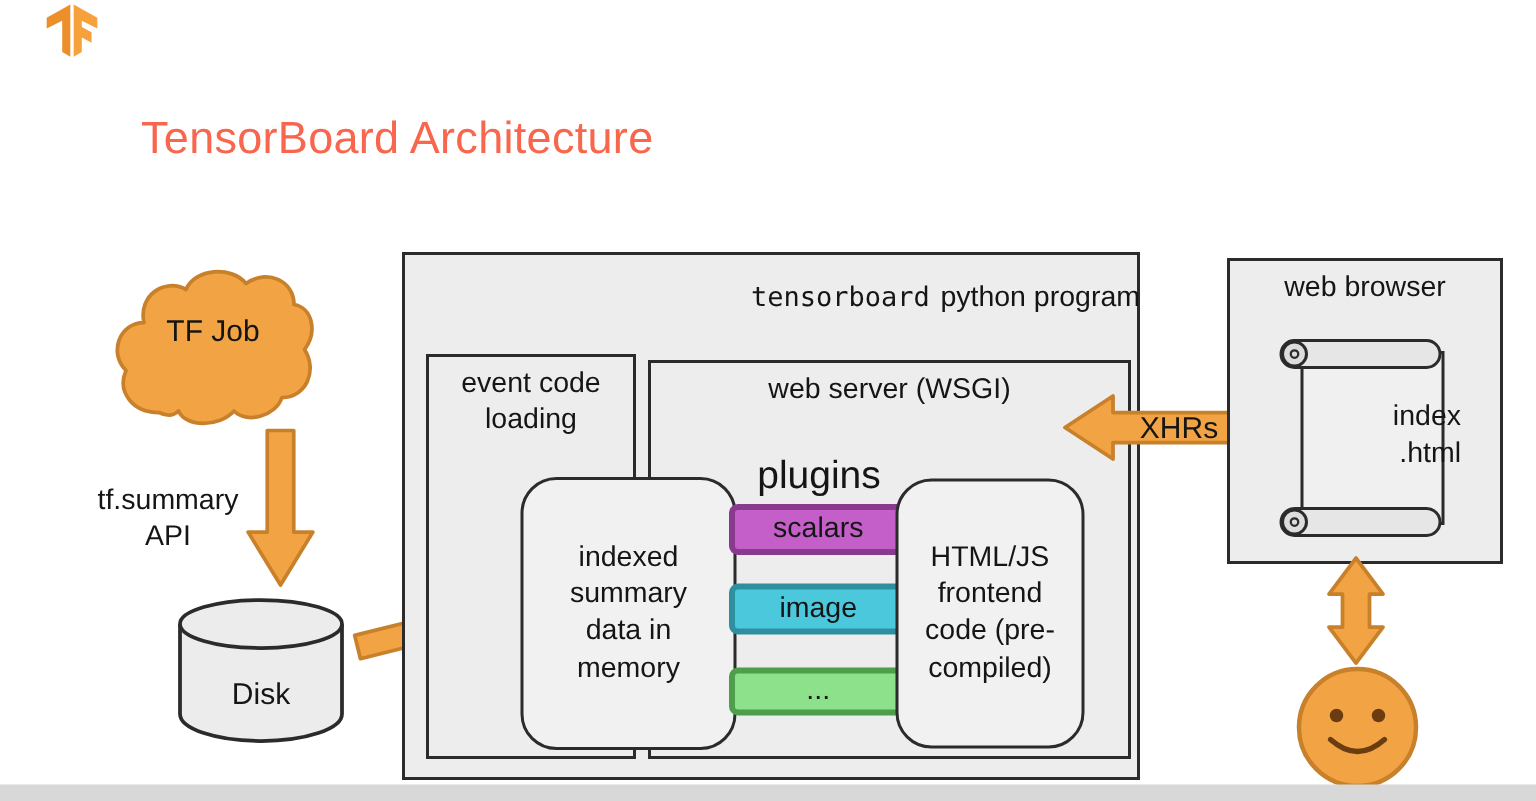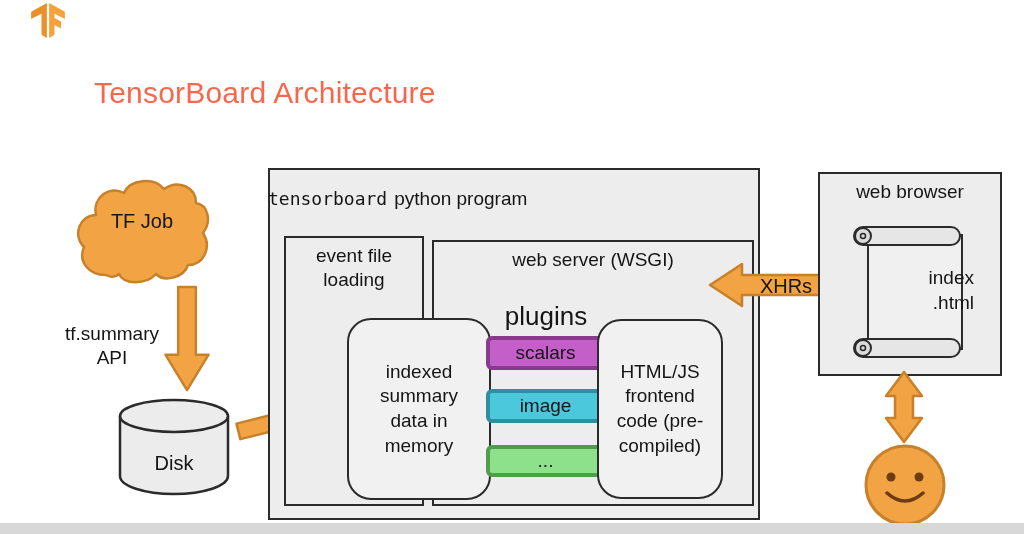--- a/index.html
+++ b/index.html
@@ -25,21 +25,21 @@
   .api-label { left:50px; top:322px; width:124px; text-align:center; font-size:19px; line-height:1.25; }
 
   .disk { left:116px; top:396px; width:116px; height:102px; }
   .disk svg { position:absolute; inset:0; width:100%; height:100%; }
   .disk-label { position:absolute; top:56px; width:100%; text-align:center; font-size:20px; }
 
   .arrow-disk { left:236px; top:398px; width:96px; height:44px; transform:rotate(-14deg); }
 
   .box { background:#ededed; border:2px solid #2b2b2b; }
   .main-box { left:268px; top:168px; width:492px; height:352px; }
-  .main-title { left:268px; top:188px; width:492px; text-align:left; font-size:19px; }
+  .main-title { left:268px; top:188px; width:492px; text-align:right; font-size:19px; }
   .code { font-family:"DejaVu Sans Mono", monospace; font-size:18px; }
   .title-rest { margin-left:7px; }
 
   .event-box { left:284px; top:236px; width:140px; height:270px; }
   .server-box { left:432px; top:240px; width:322px; height:266px; }
   .box-top-label { padding-top:6px; text-align:center; font-size:19px; line-height:1.25; }
 
   .rounded { background:#f1f1f1; border:2px solid #2b2b2b; border-radius:24px;
              display:flex; align-items:center; justify-content:center;
              font-size:19px; line-height:1.3; text-align:center; }
@@ -110,21 +110,21 @@
         <polygon class="arrow" points="1,14 58,14 58,1 94,22 58,43 58,30 1,30"></polygon>
       </svg>
   </div>
 
   <div class="abs main-box box"></div>
   <div class="abs main-title">
     <span class="code">tensorboard</span><span class="title-rest">python program</span>
   </div>
 
   <div class="abs event-box box">
-    <div class="box-top-label pre">event file
+    <div class="box-top-label pre">event code
 loading</div>
   </div>
 
   <div class="abs server-box box">
     <div class="box-top-label">web server (WSGI)</div>
   </div>
 
   <div class="abs rounded indexed">
     <div class="pre">indexed
 summary

